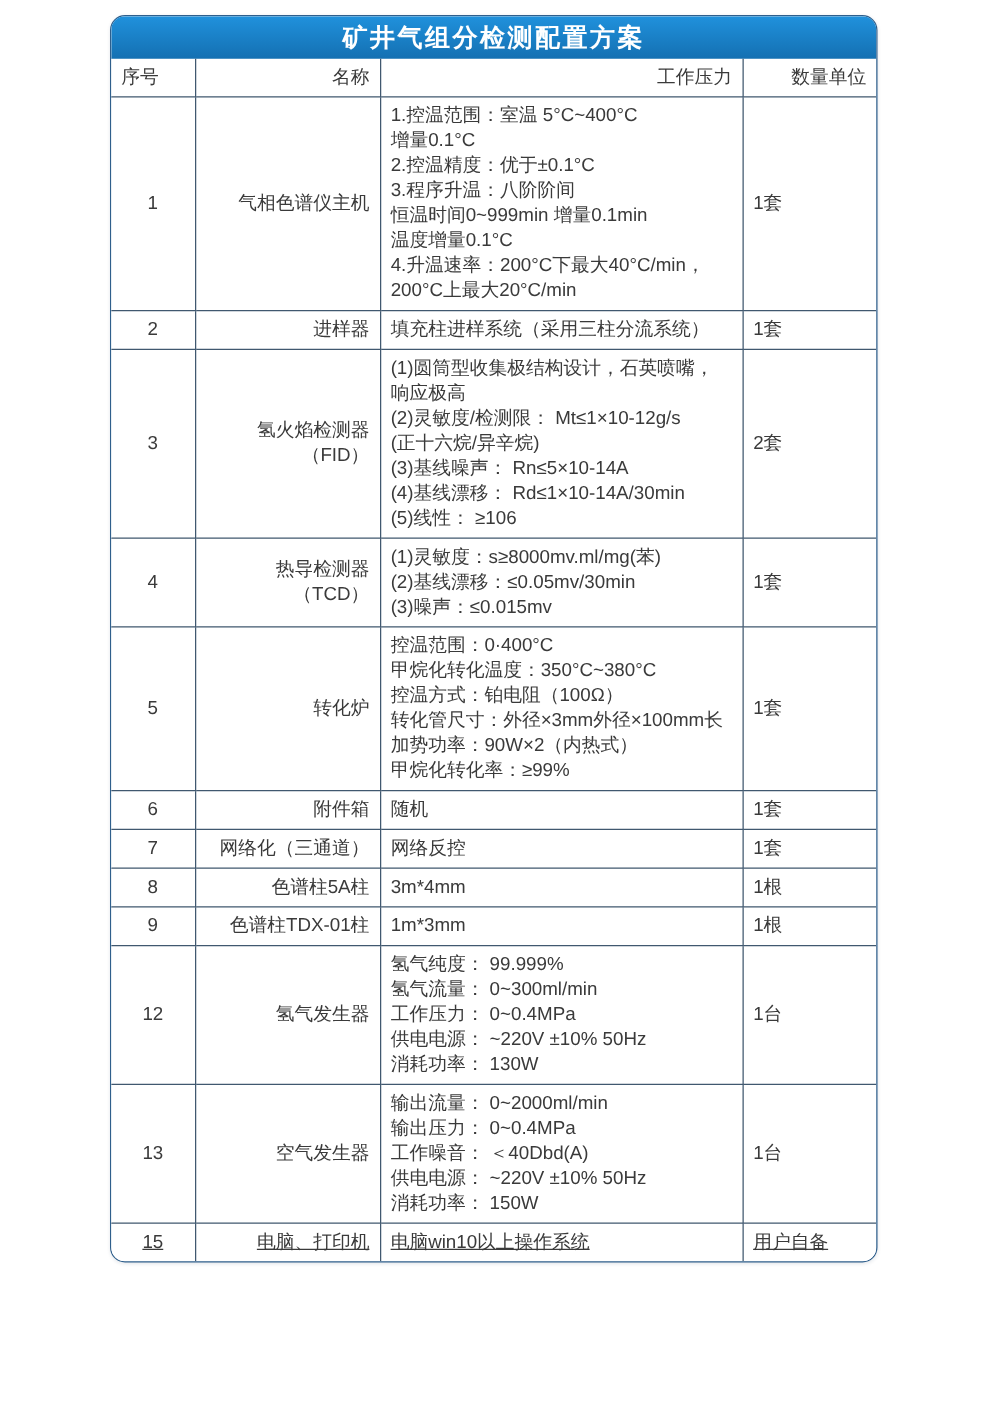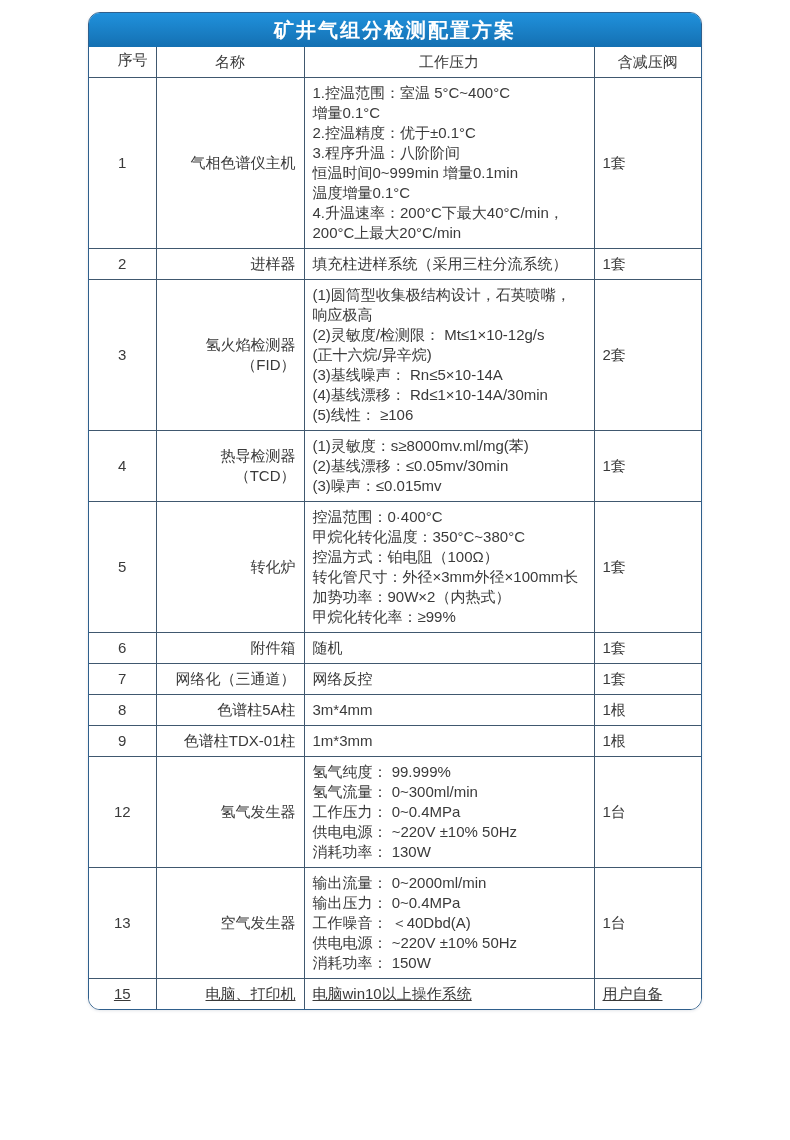--- a/index.html
+++ b/index.html
@@ -50,22 +50,22 @@
   table.spec th, table.spec td {
     border: 1px solid var(--grid-border, #40586f);
     color: var(--text-color, #3a3a3a);
     font-size: 15px;
     line-height: 20px;
     padding: 5px 8px;
     vertical-align: middle;
     background: #ffffff;
     overflow: hidden;
   }
-  table.spec th { font-weight: 400; text-align: center; height: 20px; }
-  table.spec th:first-child { text-align: right; font-family: Liberation Mono, monospace; }
+  table.spec th { font-weight: 400; text-align: right; height: 20px; }
+  table.spec th:first-child { text-align: left; }
   
   table.spec tr > *:first-child { border-left: none; }
   table.spec tr > *:last-child  { border-right: none; }
   table.spec thead tr > * { border-top: none; }
   table.spec tbody tr:last-child > * { border-bottom: none; text-decoration: underline; }
   td.cell-index { text-align: center; }
   td.cell-name  { text-align: right; padding-left: 10px; }
   td.cell-spec  { white-space: pre-line; text-align: left; }
   td.cell-qty   { text-align: left; padding-left: 10px; }
 </style>
@@ -82,21 +82,21 @@
         <col class="c-index">
           <col class="c-name">
           <col class="c-spec">
           <col class="c-qty">
       </colgroup>
       <thead>
         <tr>
           <th>序号</th>
           <th>名称</th>
           <th>工作压力</th>
-          <th>含减压阀</th>
+          <th>数量单位</th>
         </tr>
       </thead>
       <tbody id="rows-body">
           <tr>
             <td class="cell-index">1</td>
             <td class="cell-name">气相色谱仪主机</td>
             <td class="cell-spec">1.控温范围：室温 5°C~400°C
 增量0.1°C
 2.控温精度：优于±0.1°C
 3.程序升温：八阶阶间

